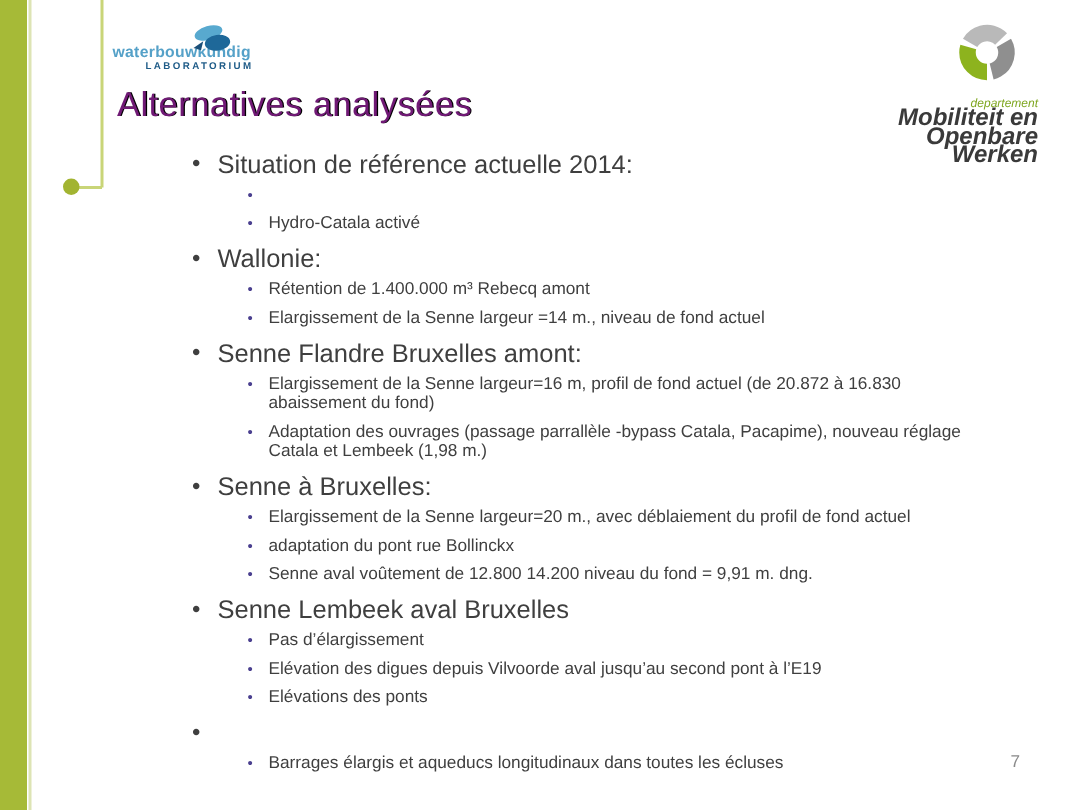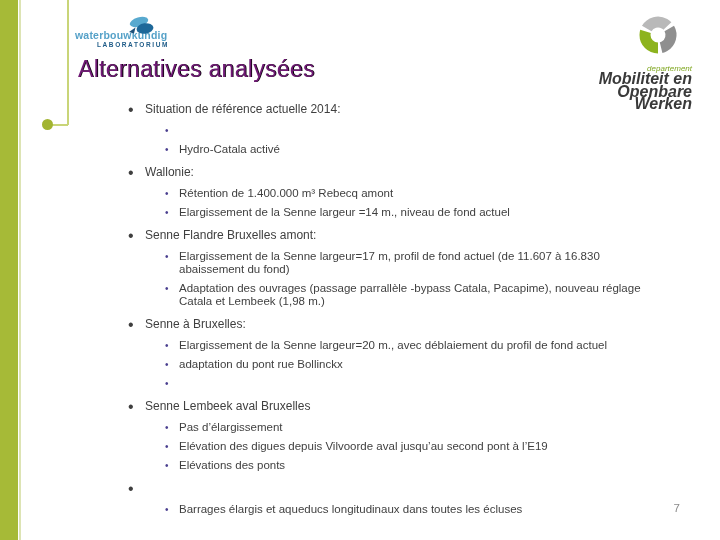--- a/index.html
+++ b/index.html
@@ -36,21 +36,21 @@
     letter-spacing:.3px;
     text-shadow:.8px 0 0 #000;
     white-space:nowrap;
   }
 
   
   #content{position:absolute;left:128px;top:92px;width:524px;padding-top:7px;}
   .sec{margin:0 0 5px 0;}
   .l1{display:flex;line-height:21px;margin-bottom:4px;}
   .b1{width:17px;flex:0 0 17px;font-size:16px;color:#3f3f3f;}
-  .h{font-size:12px;color:#3f3f3f;}
+  .h{font-size:17px;color:#3f3f3f;}
   .l2{display:flex;line-height:13px;margin-bottom:6px;}
   .b2{width:14px;flex:0 0 14px;margin-left:37px;font-size:10px;color:#4a3f8f;}
   .t{font-size:11.5px;color:#3f3f3f;}
 
   .page-num{position:absolute;right:40px;top:502px;font-size:11.5px;color:#8a8a8a;}
 </style>
 </head>
 <body>
 
 <div class="side-bar"></div>
@@ -121,21 +121,21 @@
   </section>
 
   <section class="sec">
     <div class="l1">
       <span class="b1">•</span>
       <span class="h">Senne Flandre Bruxelles amont:</span>
     </div>
     <div class="items">
   <div class="l2">
     <span class="b2">•</span>
-    <span class="t">Elargissement de la Senne largeur=17 m, profil de fond actuel (de 11.607 à 16.830 abaissement du fond)</span>
+    <span class="t">Elargissement de la Senne largeur=16 m, profil de fond actuel (de 20.872 à 16.830 abaissement du fond)</span>
   </div>
 
   <div class="l2">
     <span class="b2">•</span>
     <span class="t">Adaptation des ouvrages (passage parrallèle -bypass Catala, Pacapime), nouveau réglage Catala et Lembeek (1,98 m.)</span>
   </div>
 </div>
   </section>
 
   <section class="sec">
@@ -149,20 +149,21 @@
     <span class="t">Elargissement de la Senne largeur=20 m., avec déblaiement du profil de fond actuel</span>
   </div>
 
   <div class="l2">
     <span class="b2">•</span>
     <span class="t">adaptation du pont rue Bollinckx</span>
   </div>
 
   <div class="l2">
     <span class="b2">•</span>
+    <span class="t">Senne aval voûtement de 12.800 14.200  niveau du fond = 9,91 m. dng.</span>
   </div>
 </div>
   </section>
 
   <section class="sec">
     <div class="l1">
       <span class="b1">•</span>
       <span class="h">Senne Lembeek aval Bruxelles</span>
     </div>
     <div class="items">

